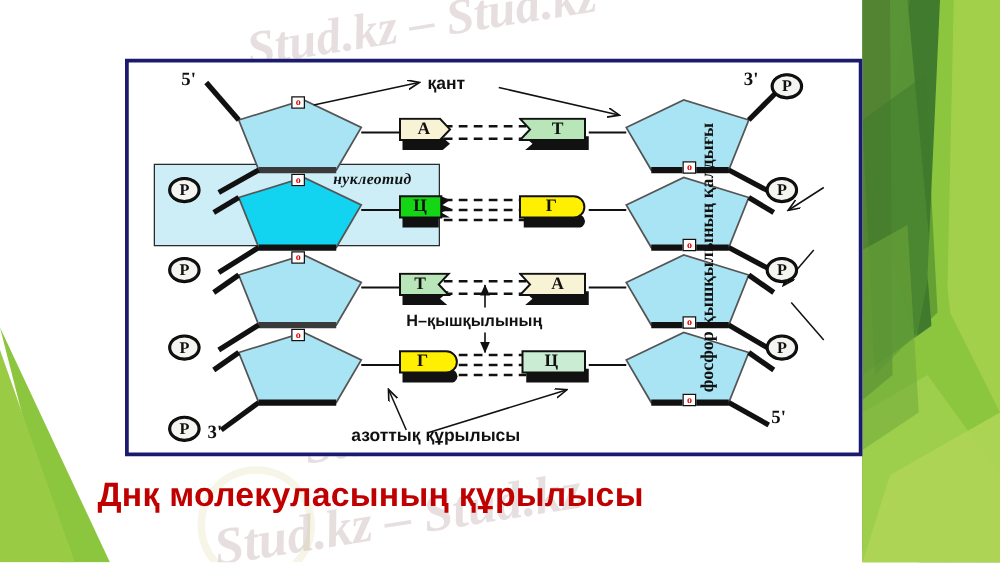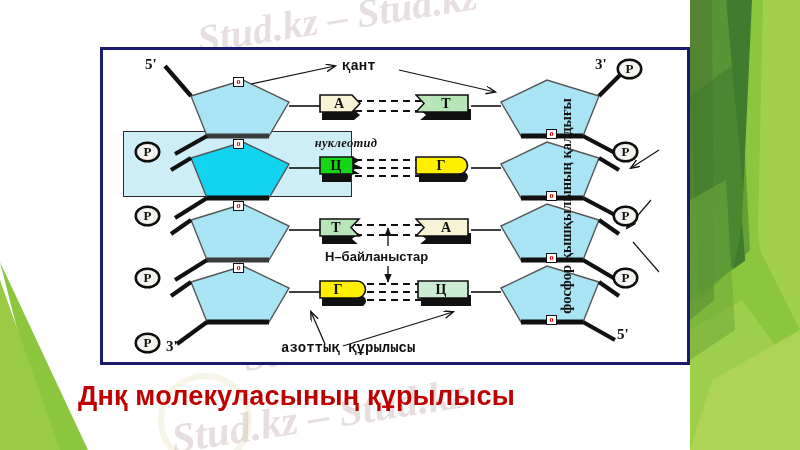--- a/index.html
+++ b/index.html
@@ -22,21 +22,21 @@
   #frame{position:absolute;left:100px;top:47px;width:590px;height:318px;
          background:#ffffff;border:3px solid #1a1a6e;box-sizing:border-box;}
 
   .layer{position:absolute;left:0;top:0;width:100%;height:100%;}
 
   
   #nucbox{position:absolute;left:20px;top:81px;width:229px;height:66px;
           background:#cdeef7;border:1.5px solid #2b2b2b;box-sizing:border-box;}
   #nuclabel{position:absolute;left:140px;top:86px;width:110px;text-align:center;
             font-family:"Liberation Serif", serif;font-weight:bold;font-style:italic;
-            font-size:12.5px;color:#111;letter-spacing:.3px;margin-left:48px;}
+            font-size:12.5px;color:#111;letter-spacing:.3px;}
 
   
   .pho{position:absolute;width:25px;height:20px;border-radius:50%;
        background:#f4f4f0;border:2px solid #111;box-sizing:border-box;
        display:flex;align-items:center;justify-content:center;
        font-family:"Liberation Serif", serif;font-weight:bold;font-size:13px;color:#111;
        box-shadow:0 0 0 .5px #000;}
 
   
   .prime{position:absolute;font-family:"Liberation Serif", serif;font-weight:bold;
@@ -48,21 +48,21 @@
         font-family:"Liberation Serif", serif;font-weight:bold;font-size:14px;color:#111;
         border:1.4px solid #111;box-sizing:border-box;}
   .base .glyph{position:relative;top:-1px;}
 
   
   .oxy{position:absolute;width:11px;height:10px;background:#ffffff;border:1.5px solid #111;
        box-sizing:border-box;display:flex;align-items:center;justify-content:center;
        font-family:"Liberation Serif", serif;font-weight:bold;font-size:8px;color:#e00000;line-height:1;}
 
   
-  .ann{position:absolute;font-family:Liberation Mono, monospace;font-weight:bold;
+  .ann{position:absolute;font-family:Liberation Sans, sans-serif;font-weight:bold;
        font-size:13px;color:#111;white-space:nowrap;}
   .ann.sans{font-family:"Liberation Sans", sans-serif;font-weight:bold;font-size:13px;}
 
   
   #vcap{position:absolute;right:10px;top:50%;transform:translateY(-50%) rotate(-90deg);
         transform-origin:center center;
         font-family:"Liberation Serif", serif;font-weight:bold;font-size:14.5px;color:#111;
         white-space:nowrap;}
   #vcapwrap{position:absolute;right:2px;top:0;width:46px;height:100%;}
 
@@ -369,21 +369,21 @@
         <polygon points="6,15 56,15 56,27 6,27" fill="#111"></polygon>
         <polygon points="3,1 53,1 53,18 3,18" fill="#c9ecd2" stroke="#111" stroke-width="1.6"></polygon>
       </svg>
       <div class="base" style="left:314px;top:231px;width:48px;border:none;background:none;">
         <span class="glyph">Ц</span>
       </div>
     </div>
 
     <div class="ann" style="left:239px;top:8px;font-size:14px;">қант</div>
 
-    <div class="ann sans" style="left:222px;top:199px;">Н–байланыстар</div>
+    <div class="ann sans" style="left:222px;top:199px;">Н–қышқылының</div>
 
     <div class="ann" style="left:178px;top:290px;font-size:14px;">азоттық құрылысы</div>
 
     <div id="vcapwrap">
       <div id="vcap">фосфор қышқылының қалдығы</div>
     </div>
   </div>
 
   <div id="title">Днқ молекуласының құрылысы</div>
 

